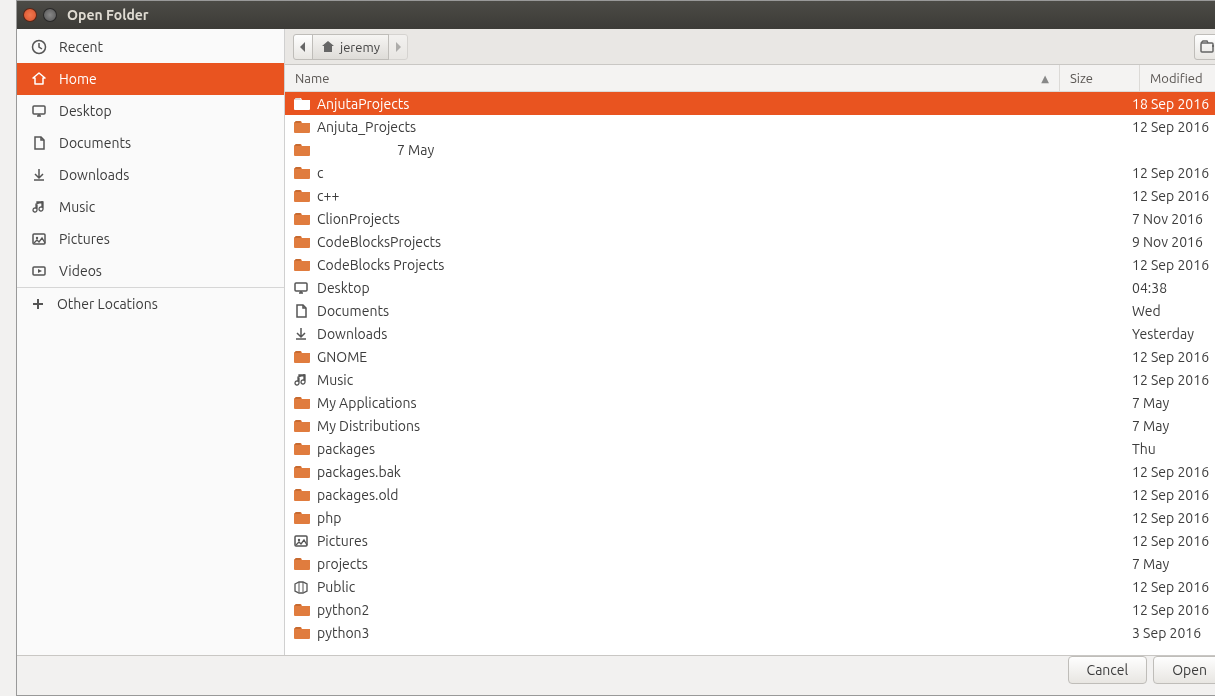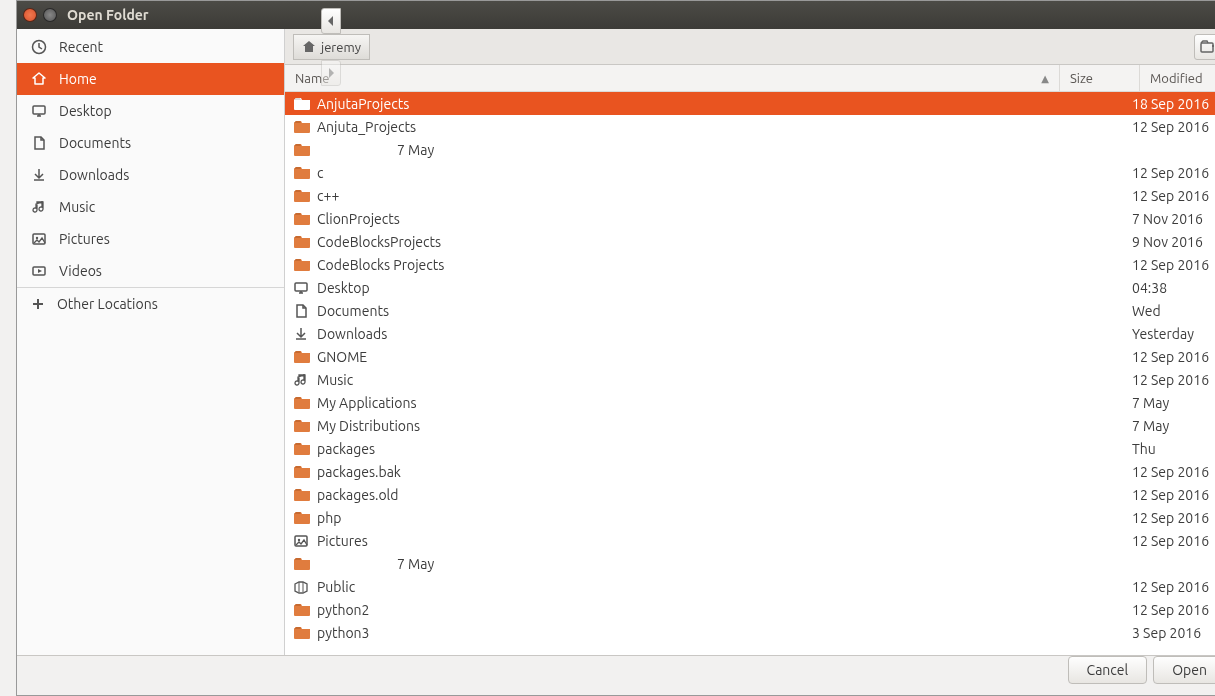--- a/index.html
+++ b/index.html
@@ -13,21 +13,21 @@
 .body { flex:1; display:flex; flex-direction:column; min-height:0; }
 .main { flex:1; display:flex; min-height:0; }
 .sidebar { width: 268px; background: #fafafa; border-right:1px solid #d0d0d0; display:flex; flex-direction:column; }
 .places { padding-top: 2px; border-bottom:1px solid #d6d6d6; }
 .place { display:flex; align-items:center; height:32px; padding:0 14px; gap:12px; cursor:pointer; color:#3c3c3c; }
 .place.selected { background:#e95420; color:#fff; }
 .place .ic { width:16px; height:16px; flex-shrink:0; display:flex; align-items:center; justify-content:center; }
 .other { display:flex; align-items:center; height:32px; padding:0 14px; gap:12px; cursor:pointer; }
 .content { flex:1; display:flex; flex-direction:column; min-width:0; }
 .toolbar { height:36px; background:#e9e7e4; border-bottom:1px solid #c9c7c4; display:flex; align-items:center; padding:0 8px; justify-content:space-between; }
-.breadcrumb { display:flex; align-items:center;flex-direction:column; }
+.breadcrumb { display:flex; align-items:center; }
 .bc-btn { height:26px; border:1px solid #bfbdb9; background:linear-gradient(#fefefe,#e8e6e2); border-radius:3px; display:flex; align-items:center; padding:0 8px; margin-right:-1px; font-size:13px; color:#444; cursor:pointer; }
 .bc-btn.arrow { padding:0 5px; color:#777; }
 .bc-btn.first { border-top-right-radius:0; border-bottom-right-radius:0; }
 .bc-btn.mid { border-radius:0; }
 .bc-btn.last { border-top-left-radius:0; border-bottom-left-radius:0; }
 .bc-btn.current { background:linear-gradient(#f6f5f3,#dedcd8); }
 .newf { width:28px; height:26px; border:1px solid #bfbdb9; background:linear-gradient(#fefefe,#e8e6e2); border-radius:3px; display:flex; align-items:center; justify-content:center; cursor:pointer; color:#555;}
 .columns { height:27px; background:#f4f3f2; display:flex; border-bottom:1px solid #dcdad7; }
 .col { display:flex; align-items:center; padding:0 10px; border-right:1px solid #dcdad7; color:#5a5653; font-size:13px; cursor:pointer; }
 .col.name { flex:1; justify-content:space-between; }
@@ -403,20 +403,21 @@
               <span class="fsize"></span>
               <span class="fmod">12 Sep 2016</span>
             </div>
             <div class="row">
               <span class="ficon">
                 <svg width="18" height="16" viewBox="0 0 18 16">
                   <path d="M1 4l2-2h5l1 2h8v9a1 1 0 01-1 1H2a1 1 0 01-1-1z" fill="#e07c3e"></path>
                   <path d="M1 4h7l-1-2H3z" fill="#c76a30"></path>
                 </svg>
               </span>
+              <span class="fname">projects</span>
               <span class="fsize"></span>
               <span class="fmod">7 May</span>
             </div>
             <div class="row">
               <span class="ficon">
                 <svg width="16" height="16" viewBox="0 0 16 16">
                   <path d="M2 5l4-2h4l4 2v7l-4 2H6l-4-2z" fill="none" stroke="#555" stroke-width="1.3"></path>
                   <path d="M6 3v10M10 3v10" stroke="#555" stroke-width="1"></path>
                 </svg>
               </span>

